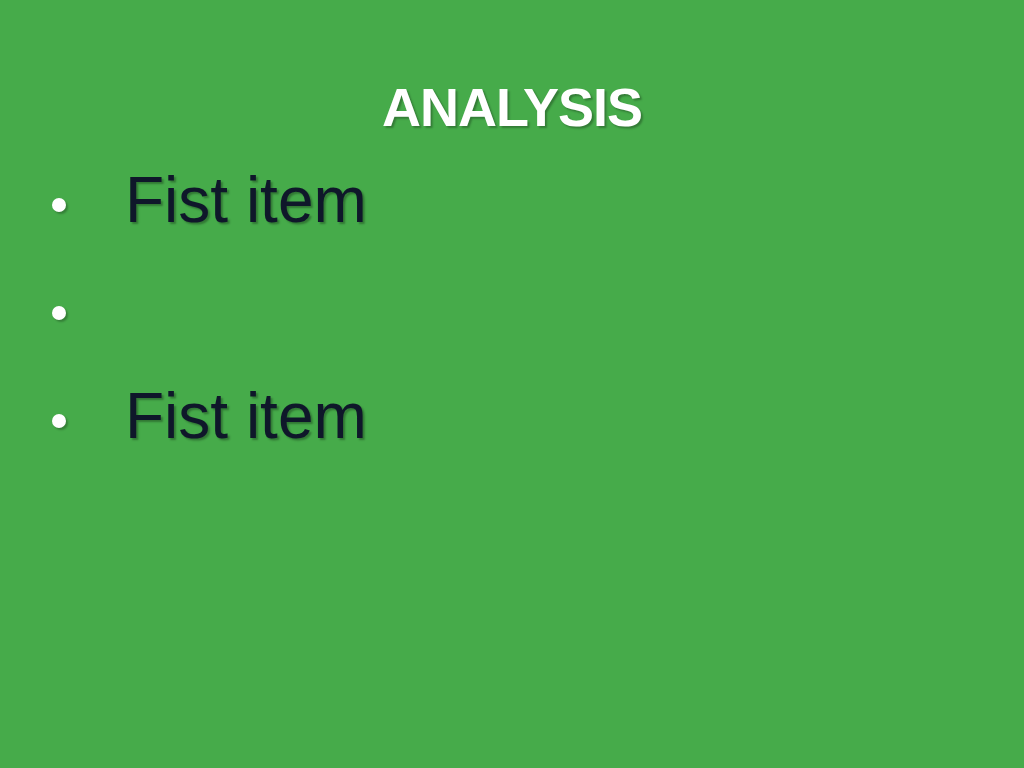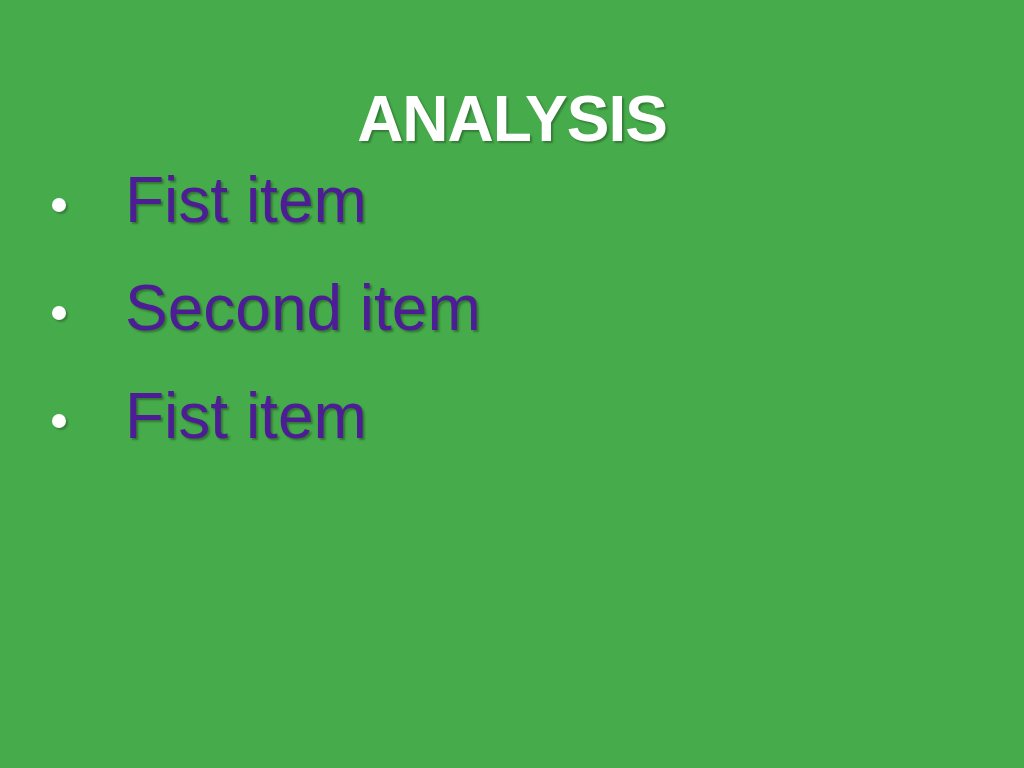--- a/index.html
+++ b/index.html
@@ -24,21 +24,21 @@
     overflow: hidden;
   }
 
   
   #slide-title {
     position: absolute;
     left: 0;
     top: 44px;
     width: 1024px;
     text-align: center;
-    font-size: 64px;
+    font-size: 54px;
     font-weight: bold;
     line-height: 1.0;
     color: #ffffff;
     letter-spacing: -1px;
     text-shadow: 2px 2px 2px rgba(0, 0, 0, 0.28);
     white-space: nowrap;
   }
 
   
   #bullet-list {
@@ -68,42 +68,41 @@
     background: #ffffff;
     box-shadow: 2px 2px 2px rgba(0, 0, 0, 0.25);
   }
 
   .bullet-text {
     flex: 0 0 auto;
     margin-left: 59px;
     font-size: 64px;
     font-weight: 400;
     line-height: 1.0;
-    color: #4c1d95;
+    color: #0f172a;
     text-shadow: 2px 2px 2px rgba(0, 0, 0, 0.30);
     white-space: nowrap;
   }
 </style>
 </head>
 <body>
 
 <div id="slide">
 
   <h1 id="slide-title">ANALYSIS</h1>
 
   <ul id="bullet-list">
 
     <li class="bullet-row">
       <span class="bullet-marker"></span>
       <span class="bullet-text">Fist item</span>
     </li>
 
     <li class="bullet-row">
       <span class="bullet-marker"></span>
-      <span class="bullet-text">Second item</span>
     </li>
 
     <li class="bullet-row">
       <span class="bullet-marker"></span>
       <span class="bullet-text">Fist item</span>
     </li>
 
   </ul>
 
 </div>

